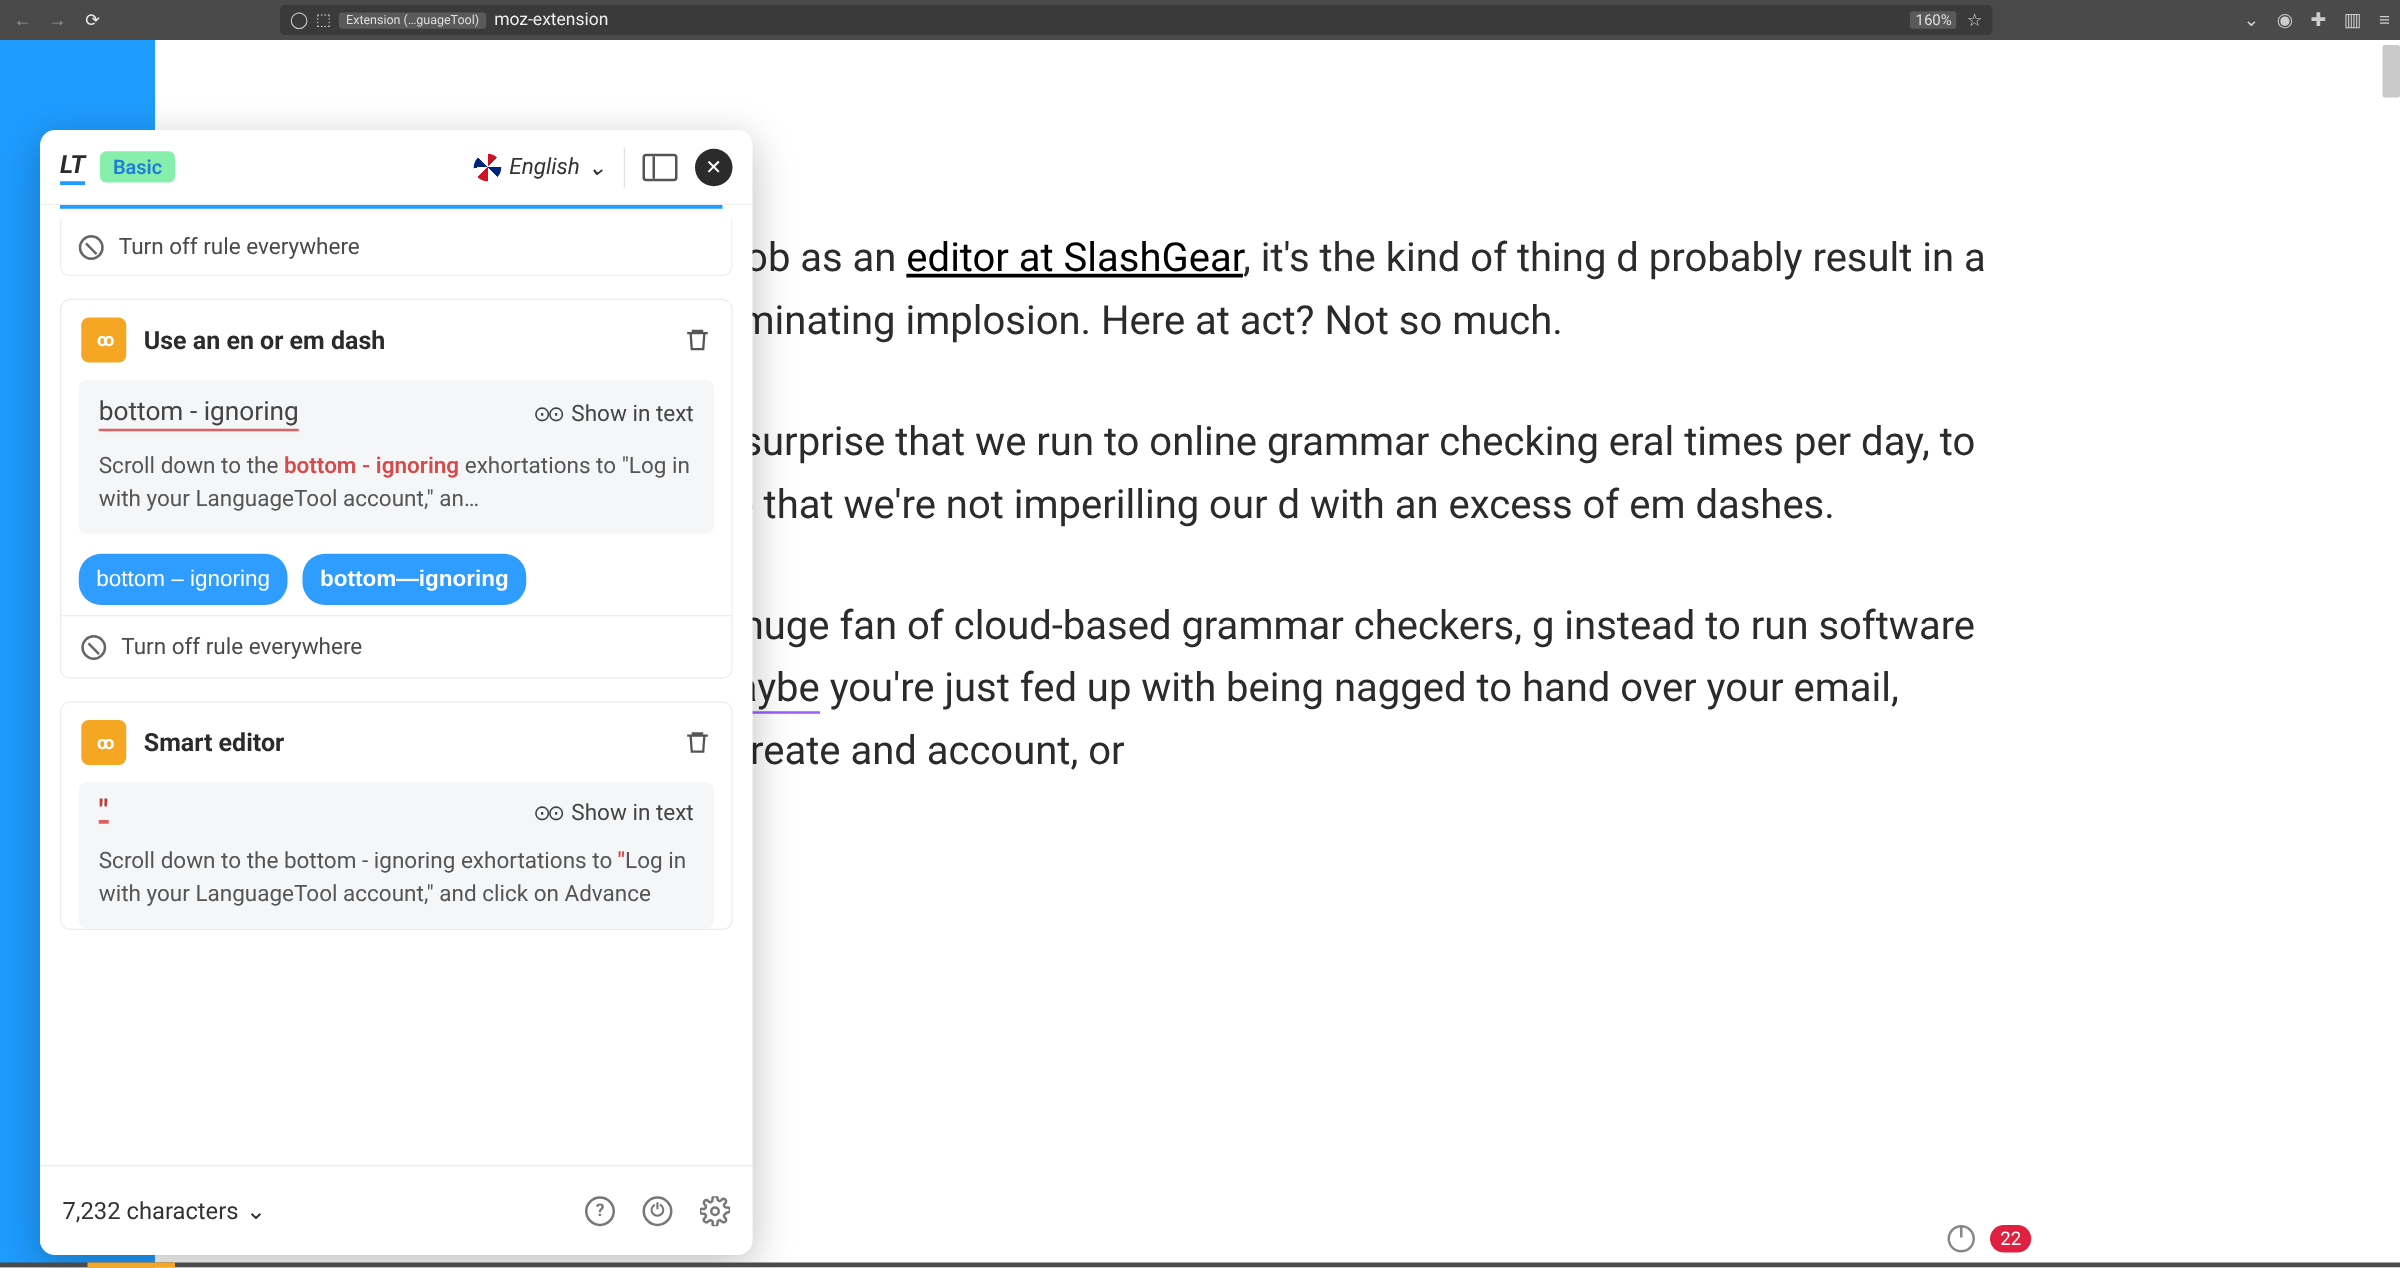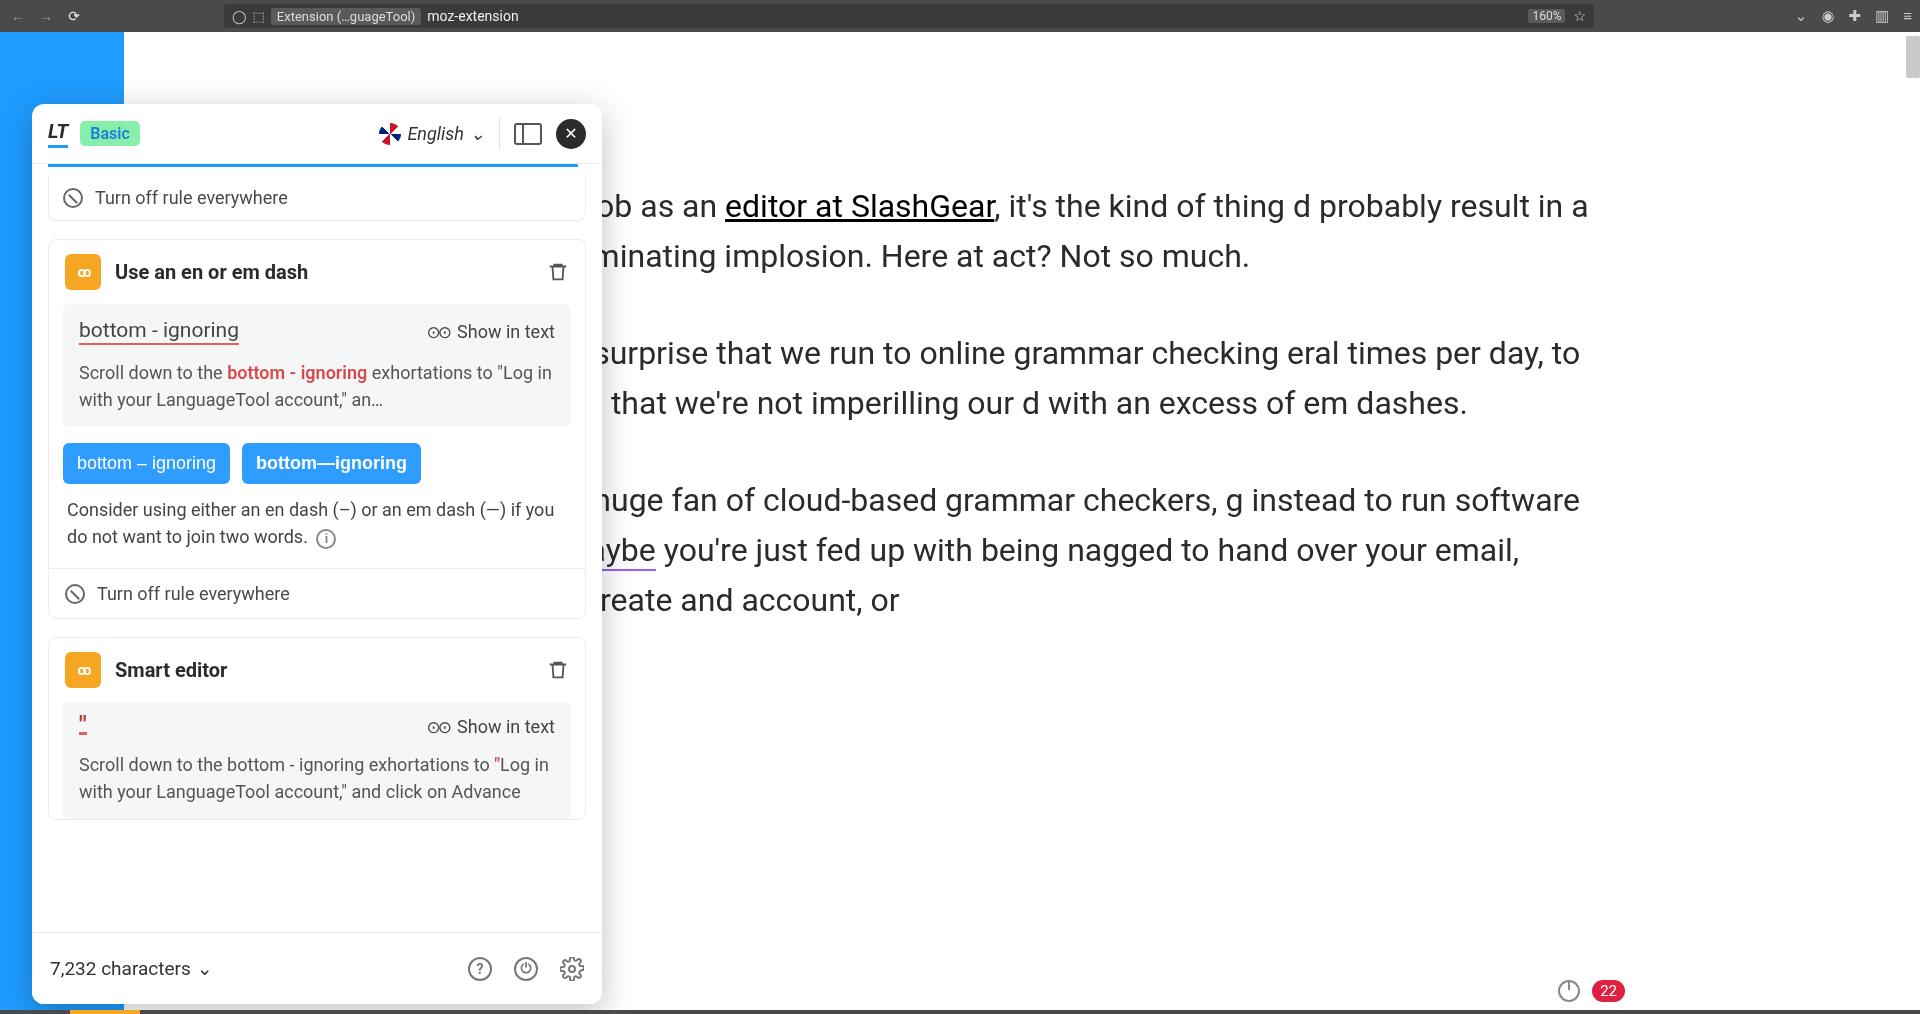--- a/index.html
+++ b/index.html
@@ -35,21 +35,21 @@
     align-items: center;
     padding: 0 8px;
     gap: 6px;
     flex: 0 0 1370px;
   }
   .url-icon { font-size: 13px; color: #ccc; }
   .url-ext-chip {
     background: #5a5a5a;
     padding: 1px 6px;
     border-radius: 3px;
-    font-size: 13px;
+    font-size: 10px;
   }
   .url-text { font-size: 14px; color: #eee; }
   .url-right { margin-left: auto; display: flex; gap: 8px; align-items: center; }
   .zoom-badge { background: #5a5a5a; padding: 0 4px; border-radius: 2px; font-size: 12px; }
   .chrome-right {
     margin-left: auto; display: flex; gap: 14px; align-items: center; color: #ccc;
   }
   .chrome-right span { font-size: 15px; }
 
   
@@ -209,21 +209,21 @@
     display: flex; align-items: center; gap: 8px;
     color: #444; font-size: 18px; cursor: pointer;
   }
   .binoc { font-size: 17px; letter-spacing: -3px; }
   .context-sentence { font-size: 18px; color: #555; line-height: 1.5; }
   .context-sentence .hl { color: #d94b4b; font-weight: 600; }
 
   .suggestions { display: flex; gap: 12px; padding: 16px 14px 8px 14px; flex-wrap: wrap; }
   .sugg-btn {
     background: #2f9dff; color: #fff; border: none;
-    padding: 10px 14px; border-radius: 6px; font-size: 18px;
+    padding: 10px 14px; border-radius: 18px; font-size: 18px;
     cursor: pointer;
   }
   .sugg-btn.emph { font-weight: 700; }
 
   .rule-desc {
     padding: 4px 18px 18px 18px;
     font-size: 18px; color: #444; line-height: 1.5;
   }
   .info-circle {
     display: inline-flex; width: 20px; height: 20px; border: 2px solid #888;
@@ -371,24 +371,20 @@
             </div>
           </div>
           <div class="context-sentence">
             <span>Scroll down to the </span><span class="hl">bottom - ignoring</span><span> exhortations to "Log in with your LanguageTool account," an…</span>
           </div>
         </div>
         <div class="suggestions">
           <button class="sugg-btn">bottom – ignoring</button>
           <button class="sugg-btn emph">bottom—ignoring</button>
         </div>
-        <div class="rule-desc">
-          <span>Consider using either an en dash (–) or an em dash (—) if you do not want to join two words.</span>
-          <span class="info-circle">i</span>
-        </div>
         <div class="turnoff-inner">
           <span class="ban-icon"></span>
           <span>Turn off rule everywhere</span>
         </div>
       </div>
 
       <div class="card">
         <div class="card-head">
           <div class="rule-badge">oo</div>
           <div class="rule-title">Smart editor</div>

